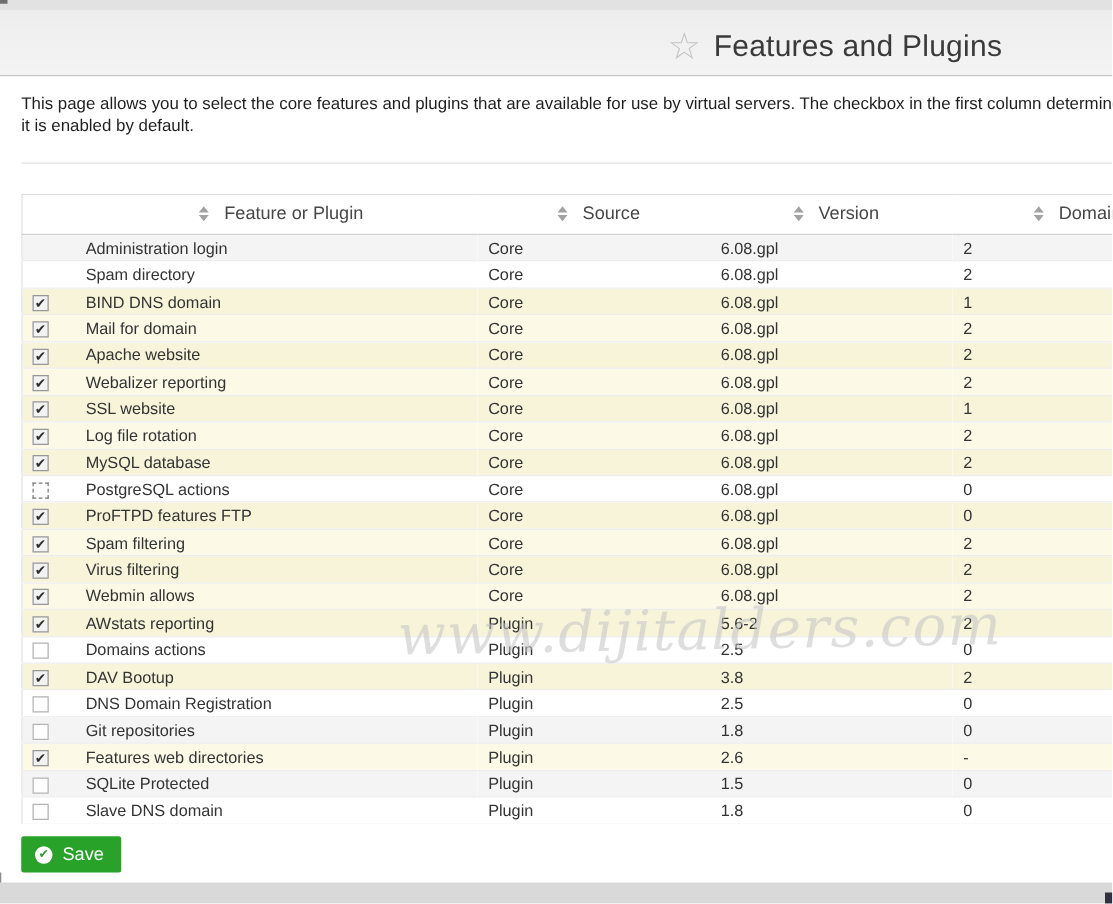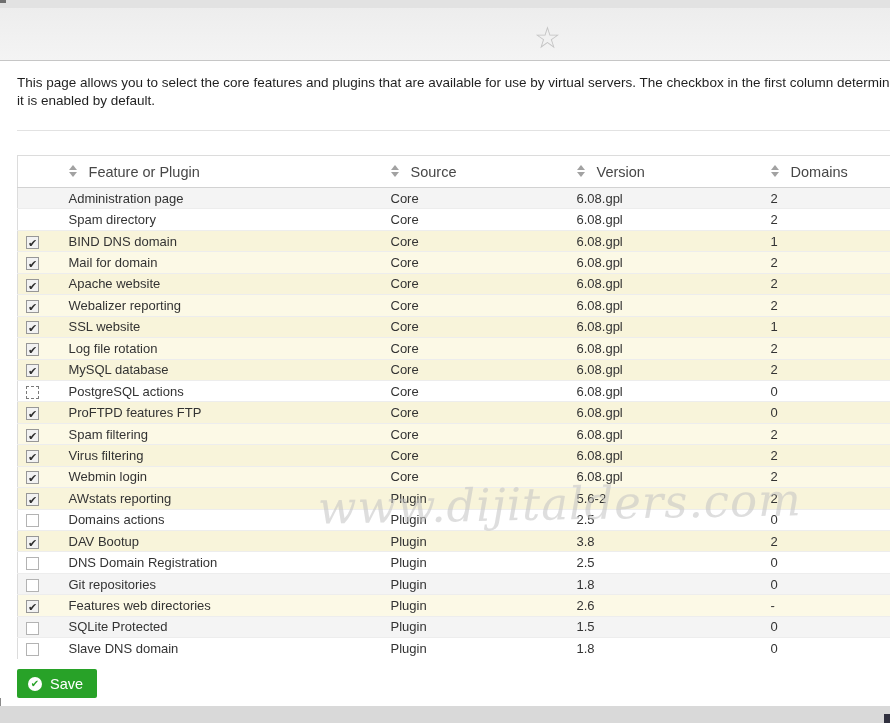--- a/index.html
+++ b/index.html
@@ -22,21 +22,21 @@
   .desc div { white-space:nowrap; }
 
   .hr { position:absolute; left:17px; top:130px; width:873px; height:1px; background:#e2e2e2; }
 
   
   .table-clip { position:absolute; left:17px; top:155px; width:873px; height:504px; overflow:hidden; }
   table { border-collapse:collapse; table-layout:fixed; width:943px;
           border-top:1px solid #dcdcdc; border-left:1px solid #dcdcdc; border-bottom:1px solid #dcdcdc; }
   col.c0{width:42px;} col.c1{width:322px;} col.c2{width:186px;} col.c3{width:194px;} col.c4{width:199px;}
   thead tr { height:32px; background:#fff; }
-  th { text-align:left; font-weight:normal; font-size:14.5px; color:#474747;
+  th { text-align:center; font-weight:normal; font-size:14.5px; color:#474747;
        border-bottom:1px solid #d2d2d2; padding:0 0 0 9px; white-space:nowrap; }
   tbody tr { height:21.45px; border-top:1px solid #ededed; }
   tbody tr:first-child { border-top:none; }
   td { font-size:13px; color:#333; padding:0 0 0 9px; white-space:nowrap; overflow:hidden; }
   td.c0 { padding-left:8px; }
   tr.stripe-gray  { background:#f4f4f4; }
   tr.stripe-white { background:#ffffff; }
   tr.yellow-odd   { background:#f8f4da; }
   tr.yellow-even  { background:#fcf9e6; }
 
@@ -76,20 +76,21 @@
 <body>
 
 <div id="page">
 
   <div class="top-strip"></div>
   <div class="corner-mark"></div>
 
   <div class="app-header">
     <div class="title-wrap">
       <span class="star">☆</span>
+      <span class="page-title">Features and Plugins</span>
     </div>
   </div>
 
   <div class="desc">
     <div>This page allows you to select the core features and plugins that are available for use by virtual servers. The checkbox in the first column determines if it</div>
     <div>it is enabled by default.</div>
   </div>
 
   <div class="hr"></div>
 
@@ -131,21 +132,21 @@
                 <i class="up"></i>
                 <i class="dn"></i>
               </span>
             <span class="lbl">Domains</span>
           </th>
         </tr>
       </thead>
       <tbody id="rows">
           <tr class="stripe-gray">
       <td class="c0"></td>
-      <td class="c1">Administration page</td>
+      <td class="c1">Administration login</td>
       <td class="c2">Core</td>
       <td class="c3">6.08.gpl</td>
       <td class="c4">2</td>
     </tr>
           <tr class="stripe-white">
       <td class="c0"></td>
       <td class="c1">Spam directory</td>
       <td class="c2">Core</td>
       <td class="c3">6.08.gpl</td>
       <td class="c4">2</td>
@@ -222,21 +223,21 @@
     </tr>
           <tr class="yellow-odd">
       <td class="c0"><span class="cb checked">✔</span></td>
       <td class="c1">Virus filtering</td>
       <td class="c2">Core</td>
       <td class="c3">6.08.gpl</td>
       <td class="c4">2</td>
     </tr>
           <tr class="yellow-even">
       <td class="c0"><span class="cb checked">✔</span></td>
-      <td class="c1">Webmin login</td>
+      <td class="c1">Webmin allows</td>
       <td class="c2">Core</td>
       <td class="c3">6.08.gpl</td>
       <td class="c4">2</td>
     </tr>
           <tr class="yellow-odd">
       <td class="c0"><span class="cb checked">✔</span></td>
       <td class="c1">AWstats reporting</td>
       <td class="c2">Plugin</td>
       <td class="c3">5.6-2</td>
       <td class="c4">2</td>

